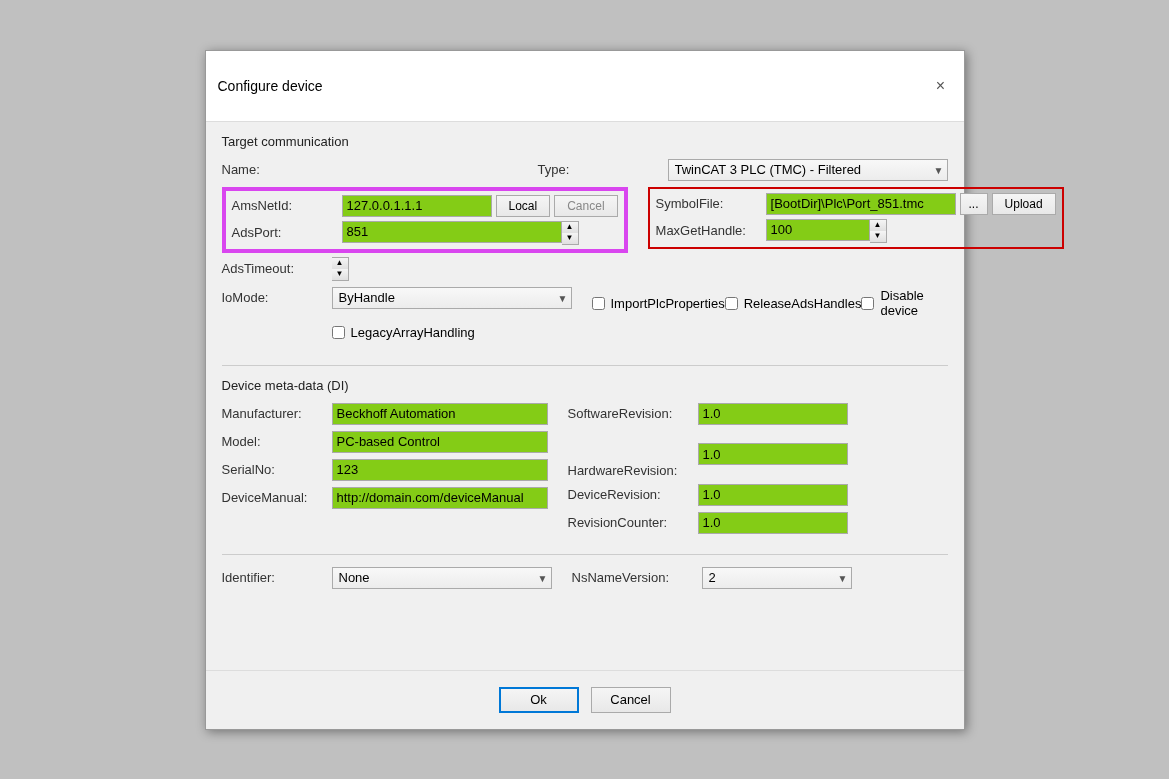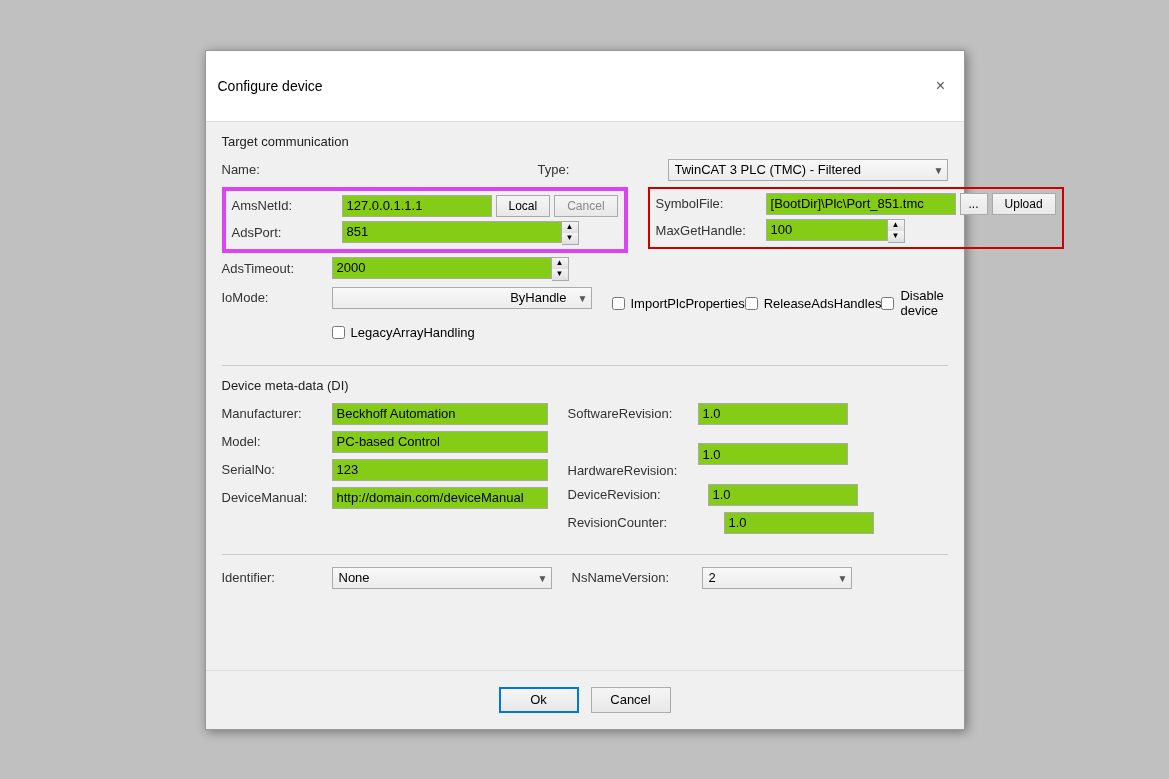--- a/index.html
+++ b/index.html
@@ -283,49 +283,48 @@
             <div class="row" style="margin-bottom:4px;">
               <span class="label">SymbolFile:</span>
               <input type="text" class="symbol-input" value="[BootDir]\Plc\Port_851.tmc" style="">
               <button class="dots-btn">...</button>
               <button class="upload-btn">Upload</button>
             </div>
             
             <div class="row" style="margin-bottom:0;">
               <span class="label">MaxGetHandle:</span>
               <div class="spinner-wrap">
-                <input type="text" class="maxget-input" style="width: 122px;" value="100">
+                <input type="text" class="maxget-input" style="width: 104px;" value="100">
                 <div class="spinner-btns">
                   <button class="spinner-btn">▲</button>
                   <button class="spinner-btn">▼</button>
                 </div>
               </div>
             </div>
           </div>
         </div>
       </div>
 
       <div class="two-col" style="margin-top:4px;">
         <div>
 
           <div class="row">
             <span class="label">AdsTimeout:</span>
             <div class="spinner-wrap">
-              <input type="text" class="spinner-input" style="width: 220px;" value="2000">
               <div class="spinner-btns">
                 <button class="spinner-btn">▲</button>
                 <button class="spinner-btn">▼</button>
               </div>
             </div>
           </div>
 
           <div class="row">
             <span class="label">IoMode:</span>
             <div class="select-wrap">
-              <select style="width:260px;text-align:right;">
+              <select style="width:240px;">
                 <option>ByHandle</option>
               </select>
               <span class="select-arrow">▼</span>
             </div>
           </div>
 
           <div class="row" style="padding-left:110px;margin-top:16px;">
             <div class="checkbox-row">
               <input type="checkbox" style="">
               <span>LegacyArrayHandling</span>
@@ -378,25 +377,25 @@
         <div style="padding-left:20px;">
           <div class="row">
             <span class="label" style="width:130px;">SoftwareRevision:</span>
             <input type="text" class="meta-input-right" value="1.0" style="">
           </div>
           <div class="row">
             <span class="label" style="width:130px;margin-top:32px;">HardwareRevision:</span>
             <input type="text" class="meta-input-right" value="1.0" style="">
           </div>
           <div class="row">
-            <span class="label" style="width:140px;">DeviceRevision:</span>
+            <span class="label" style="width:130px;">DeviceRevision:</span>
             <input type="text" class="meta-input-right" value="1.0" style="">
           </div>
           <div class="row">
-            <span class="label" style="width:156px;">RevisionCounter:</span>
+            <span class="label" style="width:130px;">RevisionCounter:</span>
             <input type="text" class="meta-input-right" value="1.0" style="">
           </div>
         </div>
       </div>
     </div>
 
     <hr class="divider">
 
     <div class="section">
 

